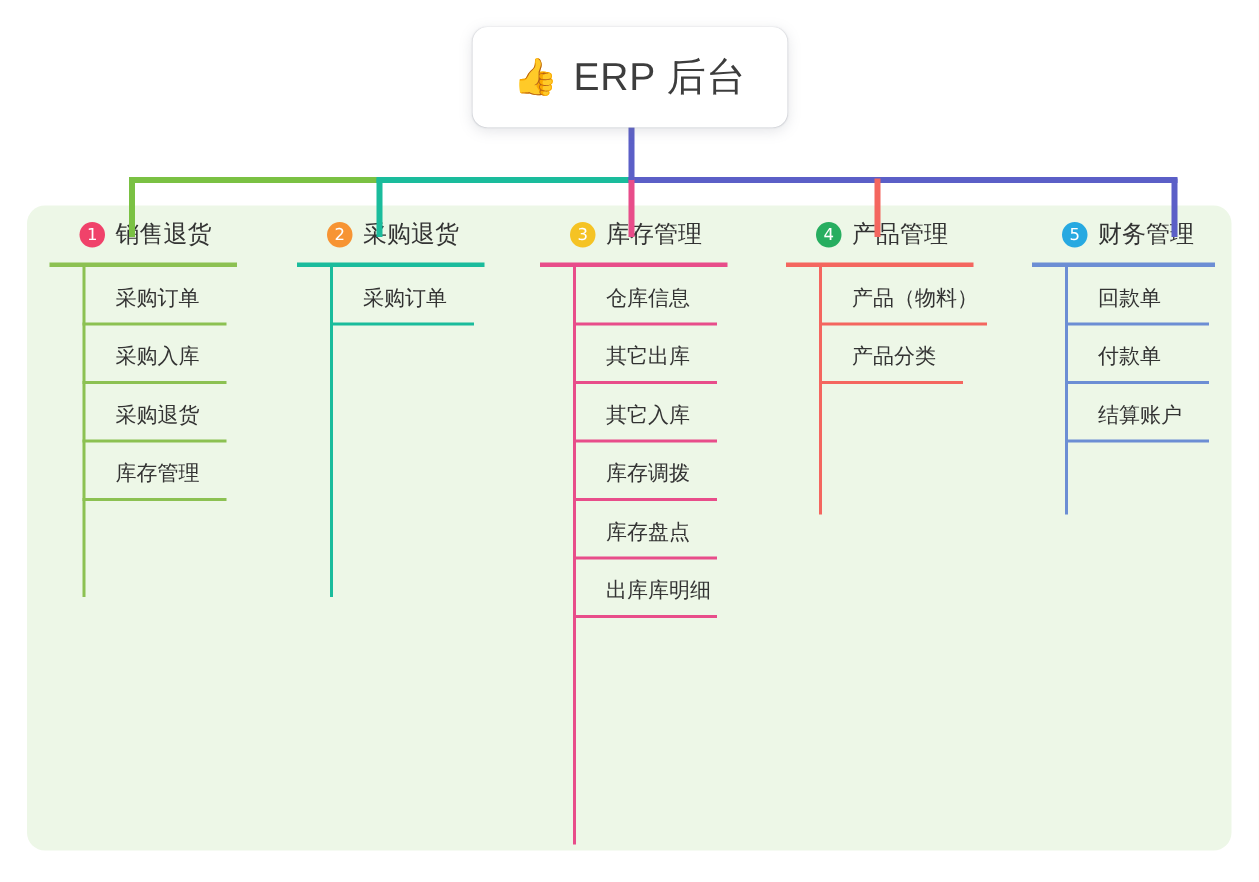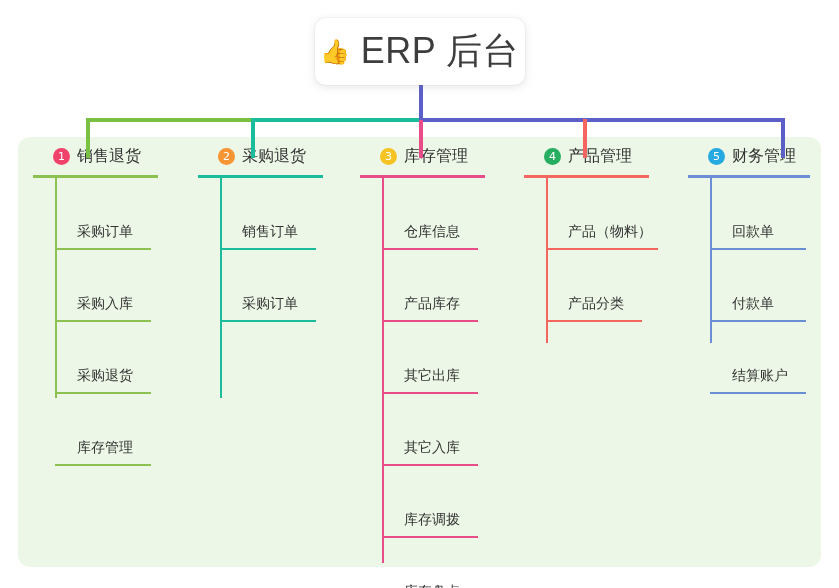--- a/index.html
+++ b/index.html
@@ -31,21 +31,21 @@
     justify-content: center;
     gap: 10px;
     z-index: 6;
   }
   .root-emoji {
     font-size: 24px;
     line-height: 1;
     display: inline-block;
   }
   .root-title {
-    font-size: 36px;
+    font-size: 26px;
     color: #3d3d3d;
     letter-spacing: 0.5px;
     white-space: nowrap;
   }
 
   
   .trunk {
     position: absolute;
     left: 419px; top: 84px;
     width: 4px; height: 36px;
@@ -117,21 +117,21 @@
     padding-left: 22px;
   }
   .spine {
     position: absolute;
     left: 22px; top: 0;
     width: 2px;
     background: #8cc152;
   }
   .item {
     position: relative;
-    height: 72px;
+    height: 39px;
   }
   .item-label {
     position: absolute;
     left: 22px;
     bottom: 9px;
     font-size: 14px;
     color: #333333;
     white-space: nowrap;
   }
   .item-rule {
@@ -196,59 +196,55 @@
       </div>
       <div class="col" style="left: 198px;">
         <div class="col-head">
           <span class="badge" style="background: rgb(247, 148, 51);">2</span>
           <span class="col-title">采购退货</span>
         </div>
         <div class="col-rule" style="background: rgb(26, 188, 156); width: 125px;"></div>
         <div class="items">
           <div class="spine" style="background: rgb(26, 188, 156); height: 220px;"></div>
           <div class="item">
-            <span class="item-label">销售订单</span>
-            <div class="item-rule" style="background: rgb(26, 188, 156); width: 96px;"></div>
-          </div>
-          <div class="item">
             <span class="item-label">采购订单</span>
             <div class="item-rule" style="background: rgb(26, 188, 156); width: 96px;"></div>
           </div>
         </div>
       </div>
       <div class="col" style="left: 360px;">
         <div class="col-head">
           <span class="badge" style="background: rgb(245, 195, 36);">3</span>
           <span class="col-title">库存管理</span>
         </div>
         <div class="col-rule" style="background: rgb(232, 77, 138); width: 125px;"></div>
         <div class="items">
           <div class="spine" style="background: rgb(232, 77, 138); height: 385px;"></div>
           <div class="item">
             <span class="item-label">仓库信息</span>
             <div class="item-rule" style="background: rgb(232, 77, 138); width: 96px;"></div>
           </div>
           <div class="item">
-            <span class="item-label">产品库存</span>
-            <div class="item-rule" style="background: rgb(232, 77, 138); width: 96px;"></div>
-          </div>
-          <div class="item">
             <span class="item-label">其它出库</span>
             <div class="item-rule" style="background: rgb(232, 77, 138); width: 96px;"></div>
           </div>
           <div class="item">
             <span class="item-label">其它入库</span>
             <div class="item-rule" style="background: rgb(232, 77, 138); width: 96px;"></div>
           </div>
           <div class="item">
             <span class="item-label">库存调拨</span>
             <div class="item-rule" style="background: rgb(232, 77, 138); width: 96px;"></div>
           </div>
           <div class="item">
             <span class="item-label">库存盘点</span>
+            <div class="item-rule" style="background: rgb(232, 77, 138); width: 96px;"></div>
+          </div>
+          <div class="item">
+            <span class="item-label">出库库明细</span>
             <div class="item-rule" style="background: rgb(232, 77, 138); width: 96px;"></div>
           </div>
         </div>
       </div>
       <div class="col" style="left: 524px;">
         <div class="col-head">
           <span class="badge" style="background: rgb(39, 174, 96);">4</span>
           <span class="col-title">产品管理</span>
         </div>
         <div class="col-rule" style="background: rgb(244, 102, 95); width: 125px;"></div>

